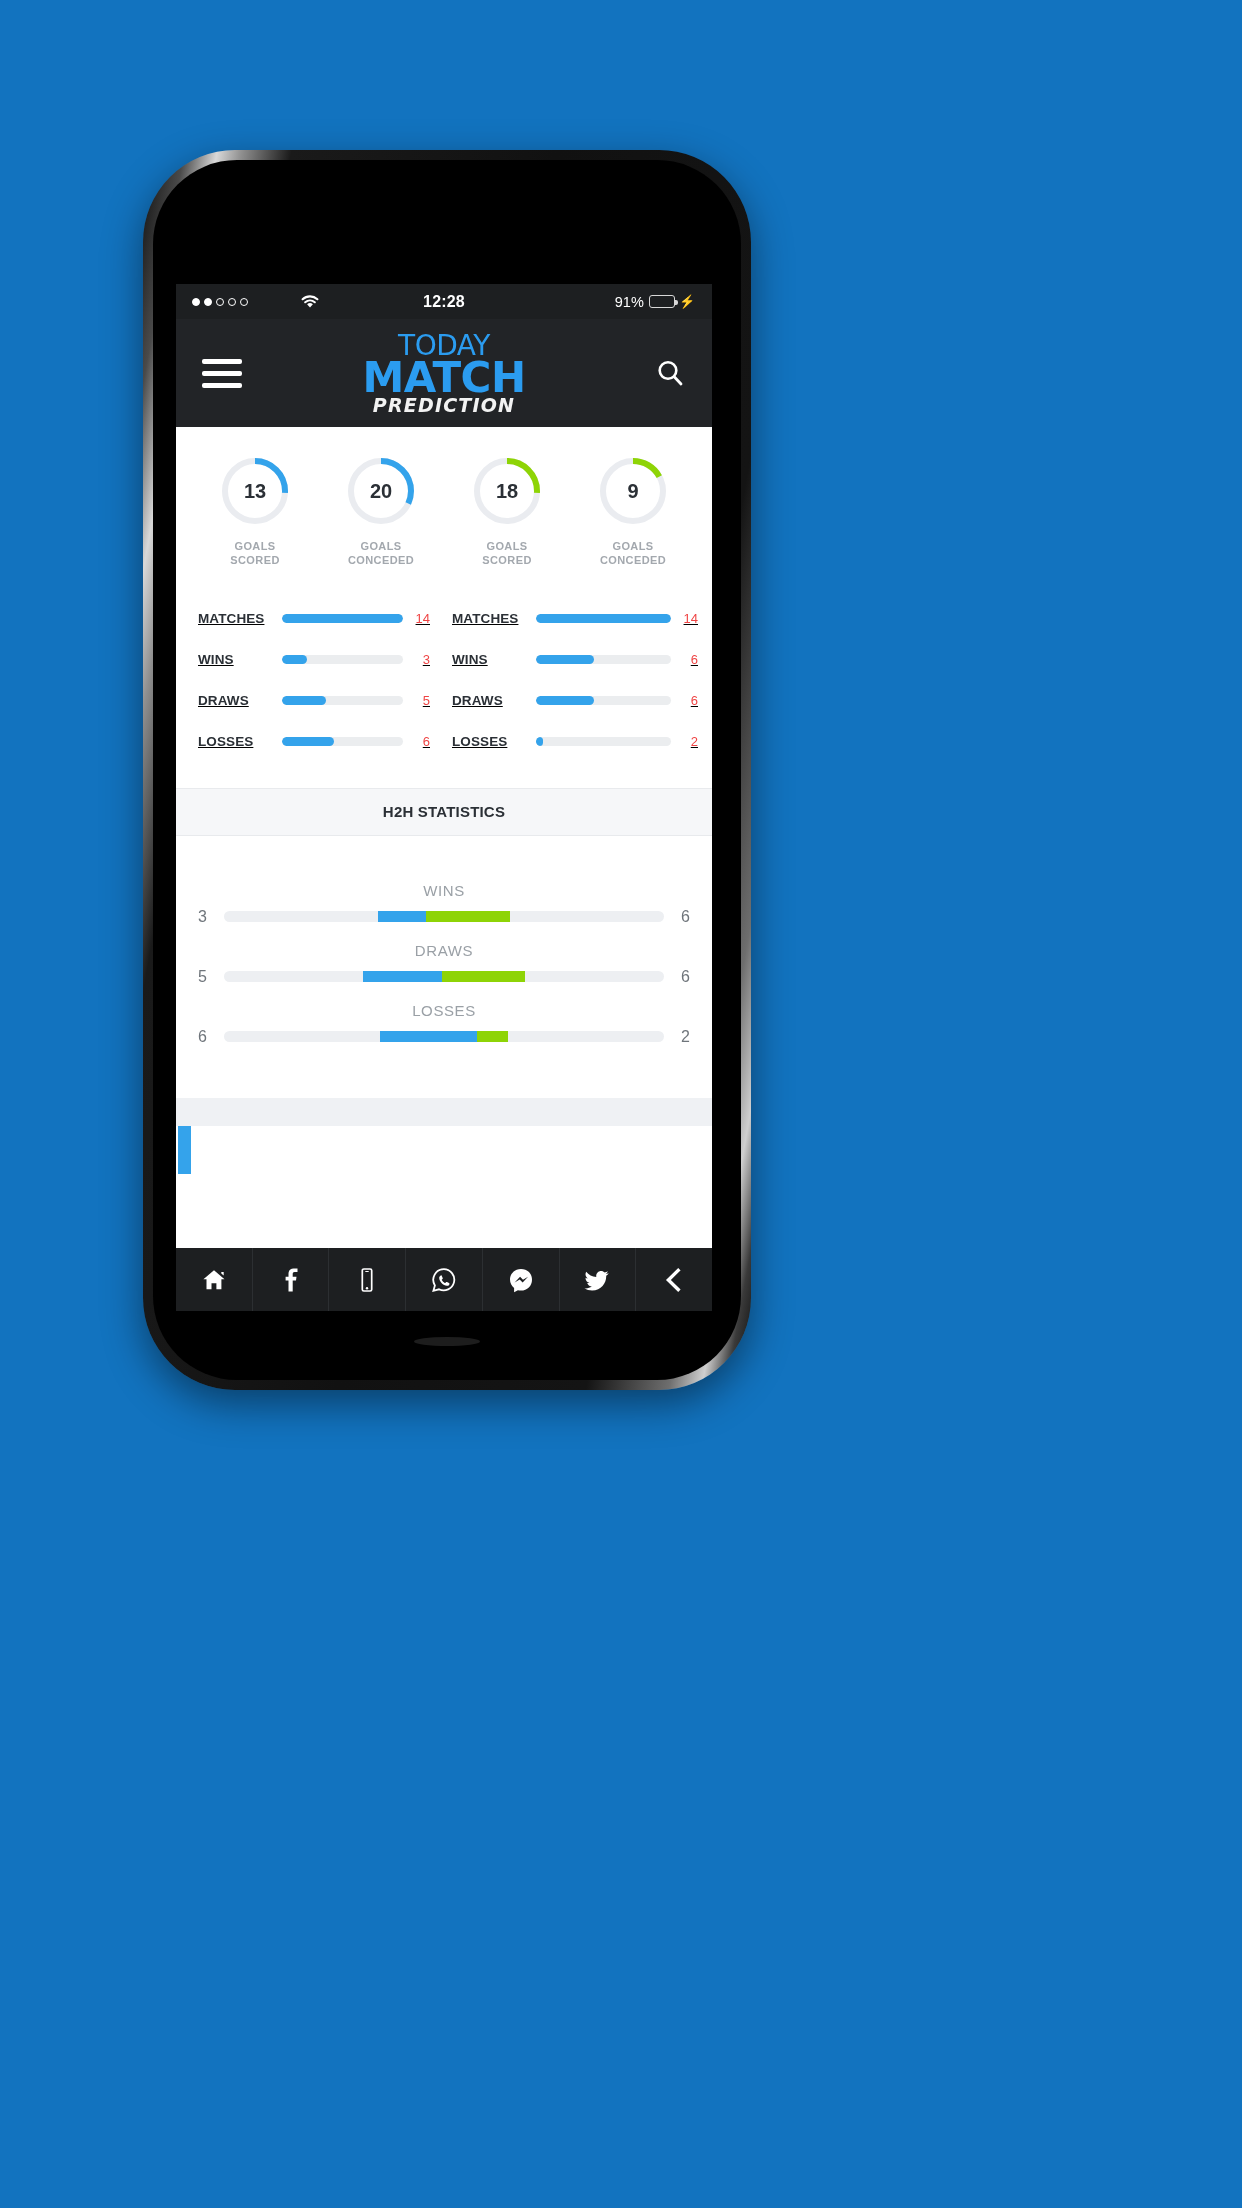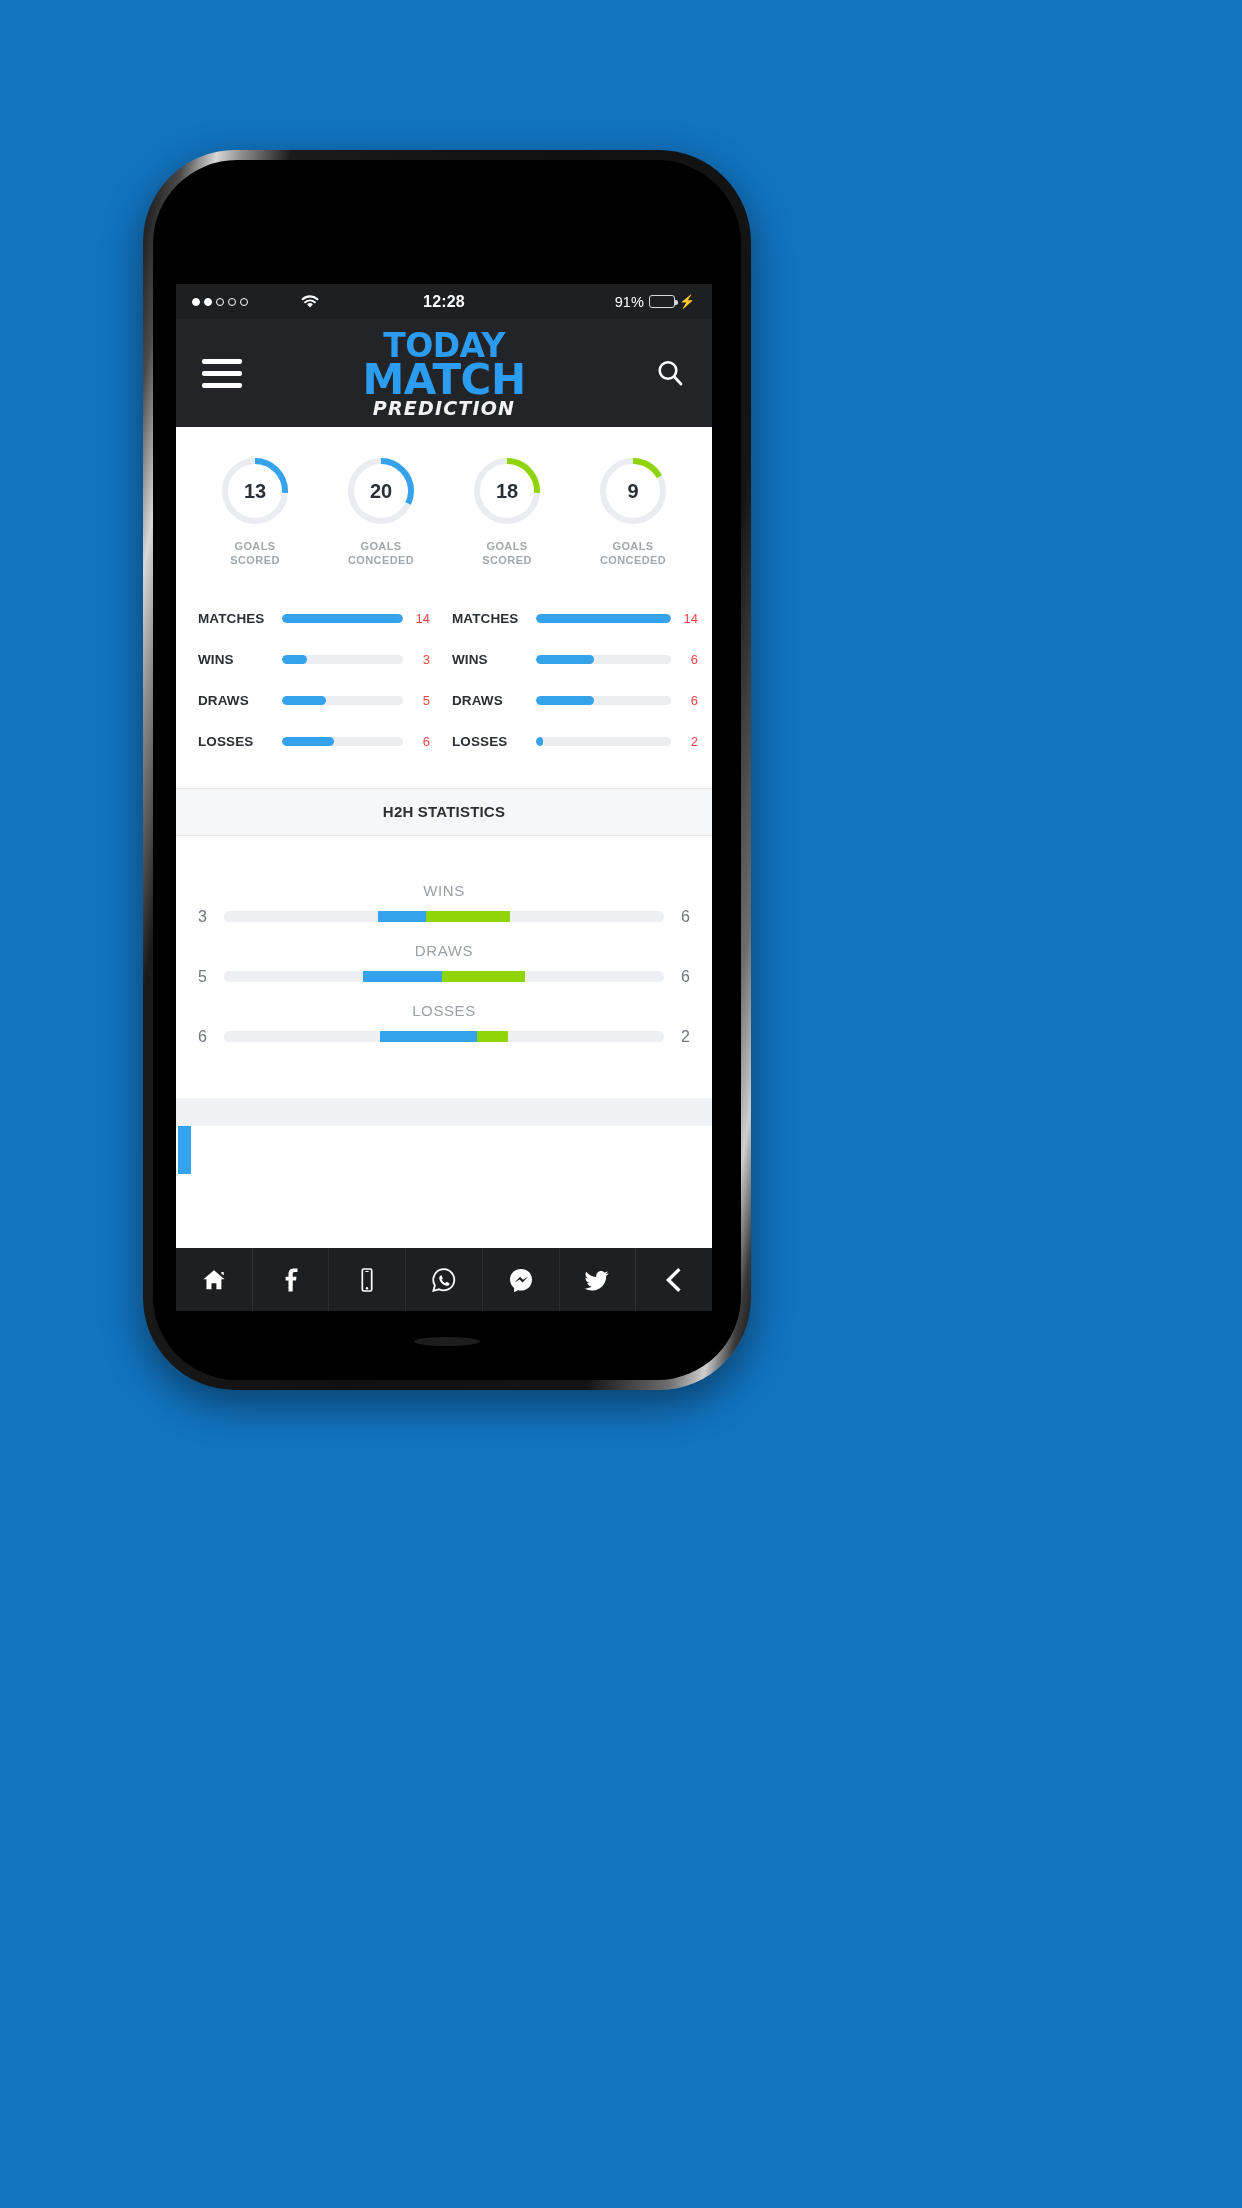--- a/index.html
+++ b/index.html
@@ -84,21 +84,21 @@
     height: 108px;
     background: #222427;
     display: flex;
     align-items: center;
     justify-content: space-between;
     padding: 0 26px;
   }
   #hamburger-button { width: 40px; display: flex; flex-direction: column; gap: 7px; cursor: pointer; }
   #hamburger-button span { display:block; height: 5px; background: #fff; border-radius: 2px; }
   #logo { text-align: center; line-height: 0.92; margin-top: 2px; }
-  .logo-today  { font-size: 33px; font-weight: 700; color: #2b9cf0; letter-spacing: -0.5px; font-family:"DejaVu Sans", sans-serif; }
+  .logo-today  { font-size: 28px; font-weight: 400; color: #2b9cf0; letter-spacing: -0.5px; font-family:"DejaVu Sans", sans-serif; }
   .logo-match  { font-size: 42px; font-weight: 800; color: #2b9cf0; letter-spacing: -0.5px; font-family:"DejaVu Sans", sans-serif; }
   .logo-pred   { font-size: 19px; font-weight: 800; color: #f2f2f2; letter-spacing: 1.2px; font-family:"DejaVu Sans", sans-serif;font-style:italic; }
   #search-button { width: 40px; display:flex; align-items:center; justify-content:flex-end; cursor:pointer; }
 
   
   #gauges-row {
     display: flex; justify-content: space-around; align-items: flex-start;
     padding: 28px 16px 20px 16px;
     background: #fff;
   }
@@ -114,20 +114,21 @@
     margin-top: 13px; text-align: center;
     font-size: 11px; font-weight: 700; color: #a3a8ae;
     letter-spacing: .4px; line-height: 1.25;
   }
 
   
   #team-stats {
     display: flex;
     padding: 10px 0 26px 0;
     background: #fff;
+    text-decoration: underline;
   }
   .stat-col { width: 50%; padding: 0 14px 0 22px; }
   .stat-col.right { padding: 0 14px 0 8px; }
   .stat-row { display: flex; align-items: center; height: 41px; }
   .stat-name {
     font-size: 13.5px; font-weight: 800; color: #2b3036;
     width: 80px; letter-spacing: .1px;
   }
   .stat-track {
     flex: 1; height: 9px; border-radius: 6px; background: #ebedef;

